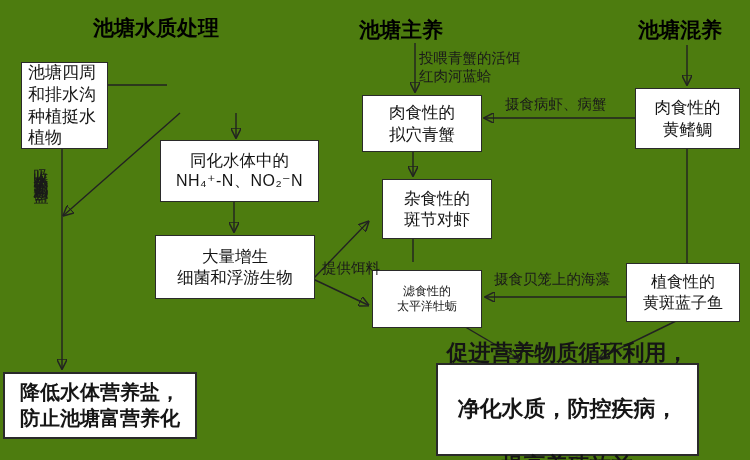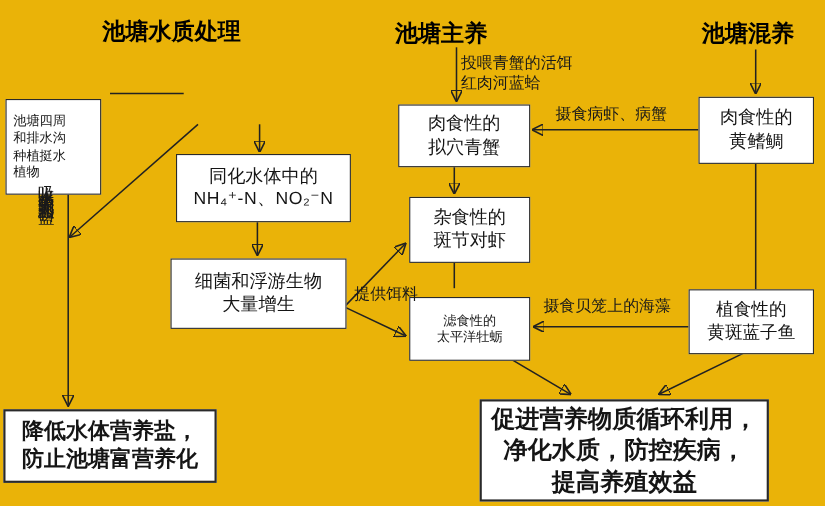--- a/index.html
+++ b/index.html
@@ -1,17 +1,17 @@
 <!DOCTYPE html>
 <html><head>
 <meta charset="utf-8">
 <style>
   html,body{margin:0;padding:0;background:#fff;}
   .canvas{
-    position:relative;width:750px;height:460px;background:#eab308;
+    position:relative;width:750px;height:460px;background:#4d7c0f;
     font-family:"Liberation Sans","DejaVu Sans",sans-serif;color:#111;
     overflow:hidden;
   }
   .edges{position:absolute;left:0;top:0;width:750px;height:460px;}
   .edges path{stroke:#222;stroke-width:1.4;fill:none;}
   .hdr{position:absolute;font-weight:bold;font-size:21px;white-space:nowrap;color:#000;}
   .box{
     position:absolute;background:#fff;border:1.5px solid #2a2a2a;
     display:flex;flex-direction:column;align-items:center;justify-content:center;
     text-align:center;font-size:16.5px;line-height:1.28;color:#151515;
@@ -52,44 +52,44 @@
     <path d="M687,147 L687,263"></path>
     <path d="M626,297 L486,297" marker-end="url(#arr)"></path>
     <path d="M450,318 L518,358" marker-end="url(#arr)"></path>
     <path d="M676,321 L600,358" marker-end="url(#arr)"></path>
   </svg>
 
   <div class="hdr" style="left:93px;top:14px;">池塘水质处理</div>
   <div class="hdr" style="left:359px;top:16px;">池塘主养</div>
   <div class="hdr" style="left:638px;top:16px;">池塘混养</div>
 
-  <div class="box leftalign" style="left:5px;top:62px;width:79px;height:85px;font-size:12px;margin-top:28px;">
+  <div class="box leftalign" style="left:21px;top:62px;width:79px;height:85px;font-size:17px;">
     <span>池塘四周</span>
     <span>和排水沟</span>
     <span>种植挺水</span>
     <span>植物</span>
   </div>
 
 
   <div class="box" style="left:160px;top:140px;width:157px;height:60px;">
     <span>同化水体中的</span>
     <span class="chem">NH₄⁺-N、NO₂⁻N</span>
   </div>
 
   <div class="box" style="left:155px;top:235px;width:158px;height:62px;">
+    <span>大量增生</span>
     <span>细菌和浮游生物</span>
-    <span>大量增生</span>
   </div>
 
   <div class="box" style="left:362px;top:95px;width:118px;height:55px;">
     <span>肉食性的</span>
     <span>拟穴青蟹</span>
   </div>
 
-  <div class="box" style="left:372px;top:179px;width:108px;height:58px;justify-content:center;">
+  <div class="box" style="left:382px;top:179px;width:108px;height:58px;justify-content:center;">
     <span>杂食性的</span>
     <span>斑节对虾</span>
   </div>
 
   <div class="box" style="left:372px;top:270px;width:108px;height:56px;font-size:12px;">
     <span>滤食性的</span>
     <span>太平洋牡蛎</span>
   </div>
 
   <div class="box" style="left:635px;top:88px;width:103px;height:59px;">
@@ -100,21 +100,21 @@
   <div class="box" style="left:626px;top:263px;width:112px;height:57px;font-size:16px;">
     <span>植食性的</span>
     <span>黄斑蓝子鱼</span>
   </div>
 
   <div class="box bold" style="left:3px;top:372px;width:190px;height:63px;font-size:20px;">
     <span>降低水体营养盐，</span>
     <span>防止池塘富营养化</span>
   </div>
 
-  <div class="box bold" style="left:436px;top:363px;width:259px;height:89px;font-size:22px;">
+  <div class="box bold" style="left:436px;top:363px;width:259px;height:89px;font-size:22px;gap:28px;">
     <span>促进营养物质循环利用，</span>
     <span>净化水质，防控疾病，</span>
     <span>提高养殖效益</span>
   </div>
 
   <div class="edge-label" style="left:419px;top:49px;text-align:right;">投喂青蟹的活饵</div>
   <div class="edge-label" style="left:419px;top:67px;">红肉河蓝蛤</div>
   <div class="edge-label" style="left:505px;top:95px;">摄食病虾、病蟹</div>
   <div class="edge-label" style="left:322px;top:259px;">提供饵料</div>
   <div class="edge-label" style="left:494px;top:270px;">摄食贝笼上的海藻</div>

